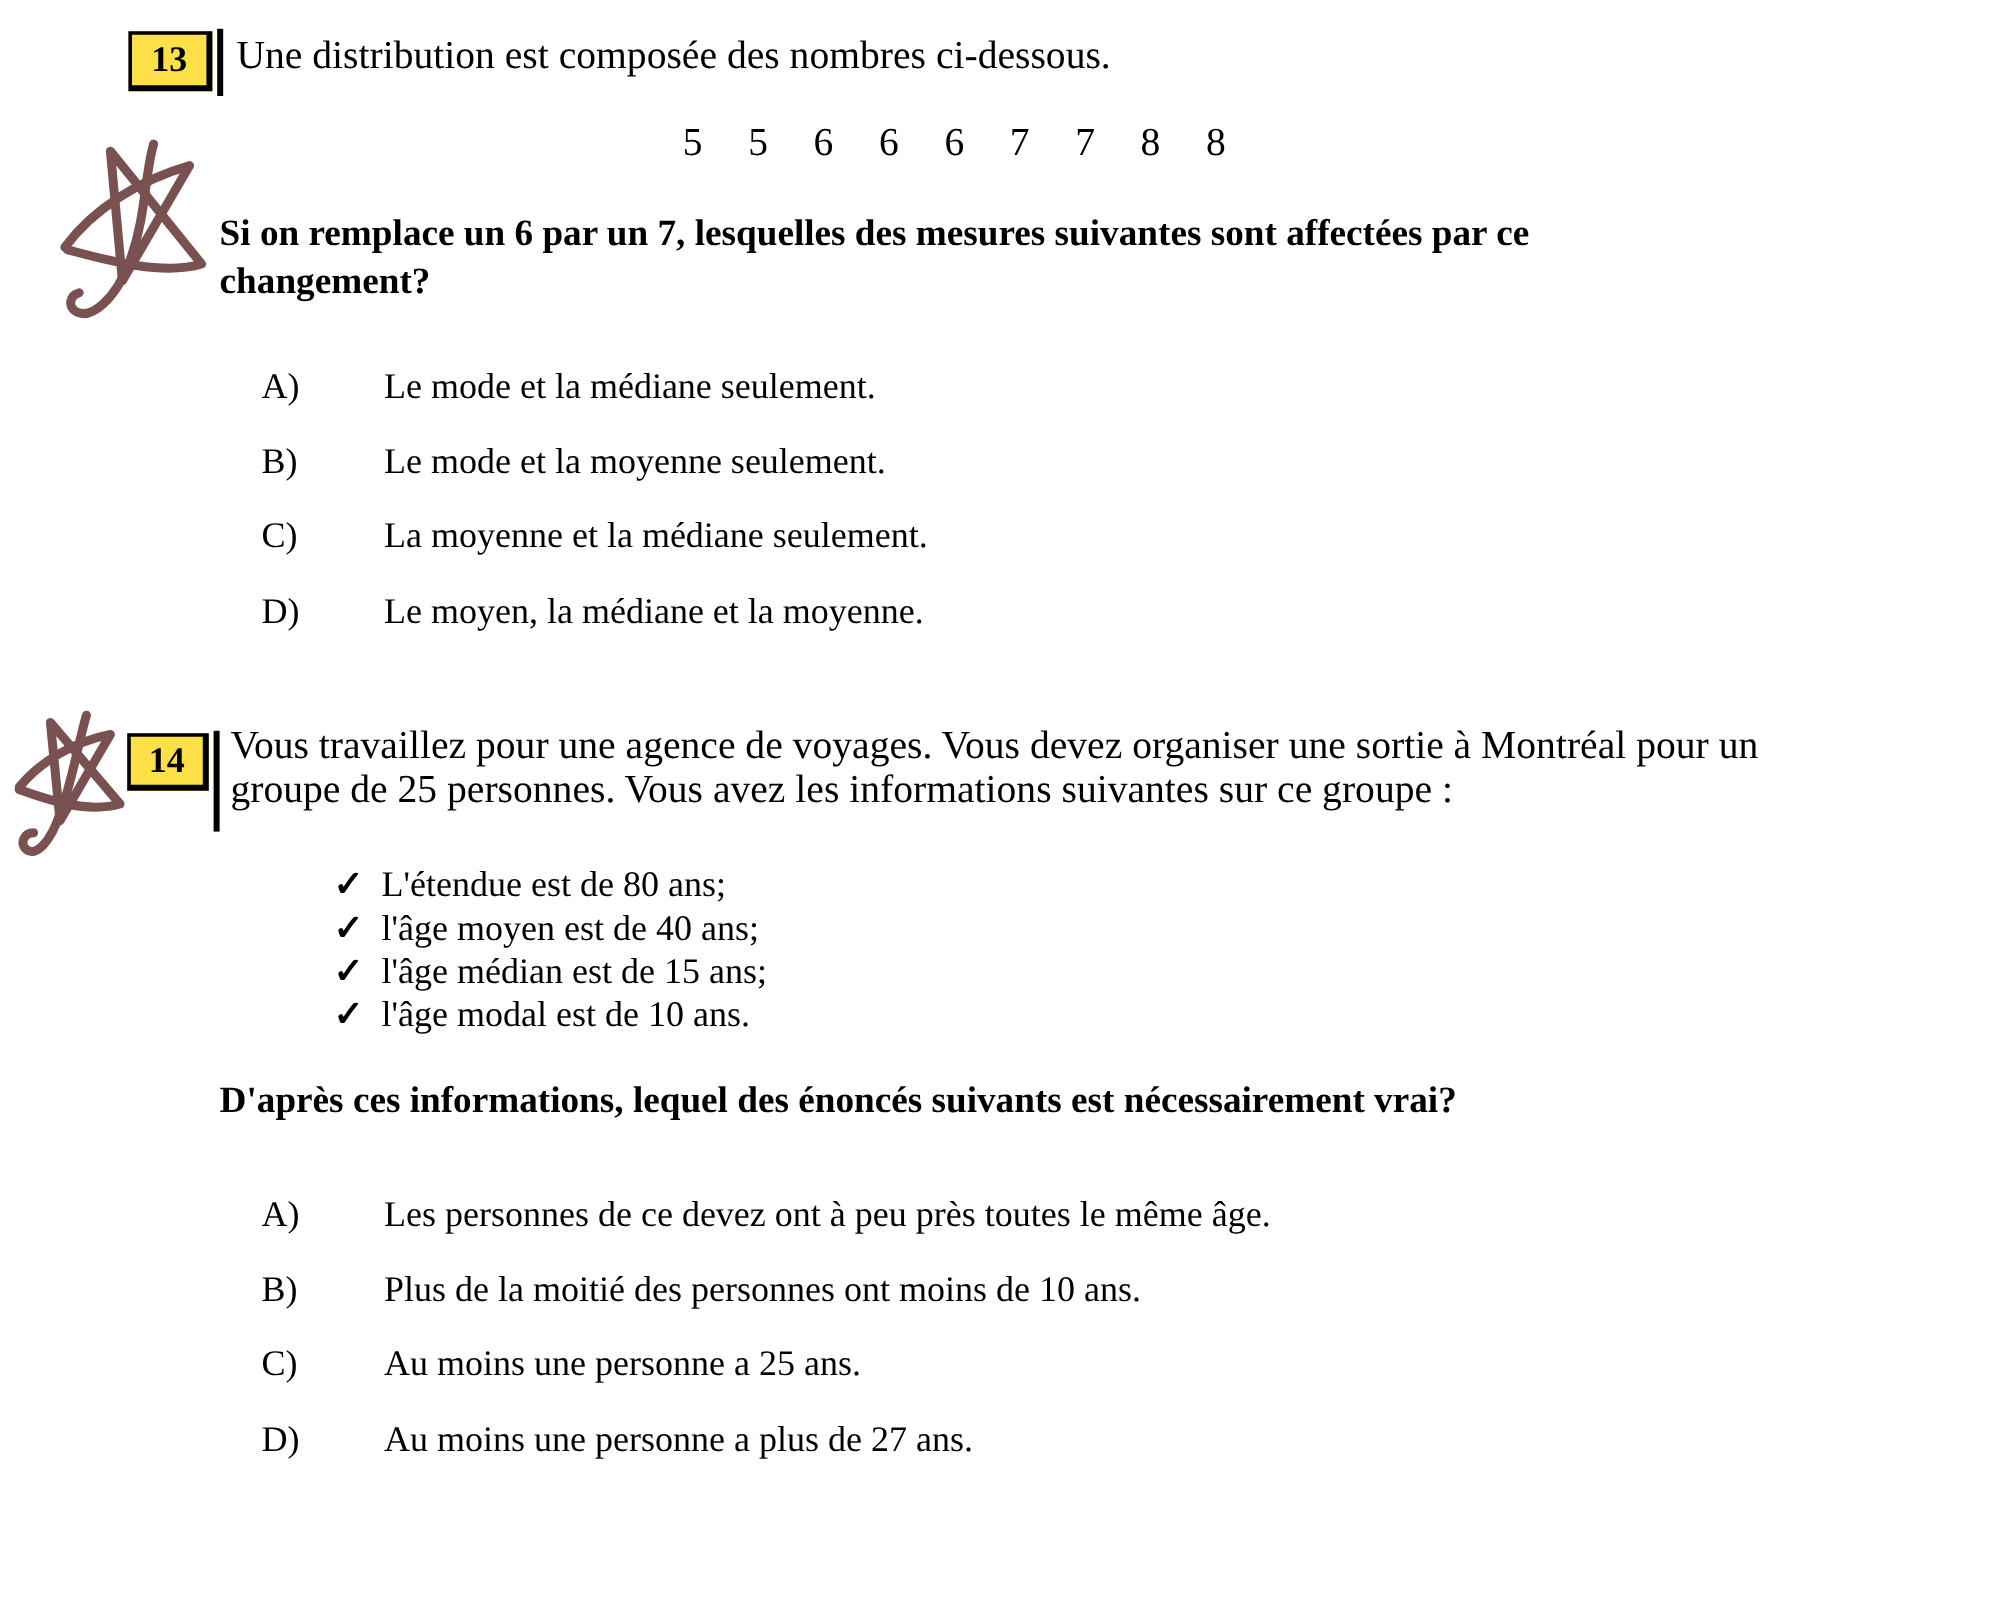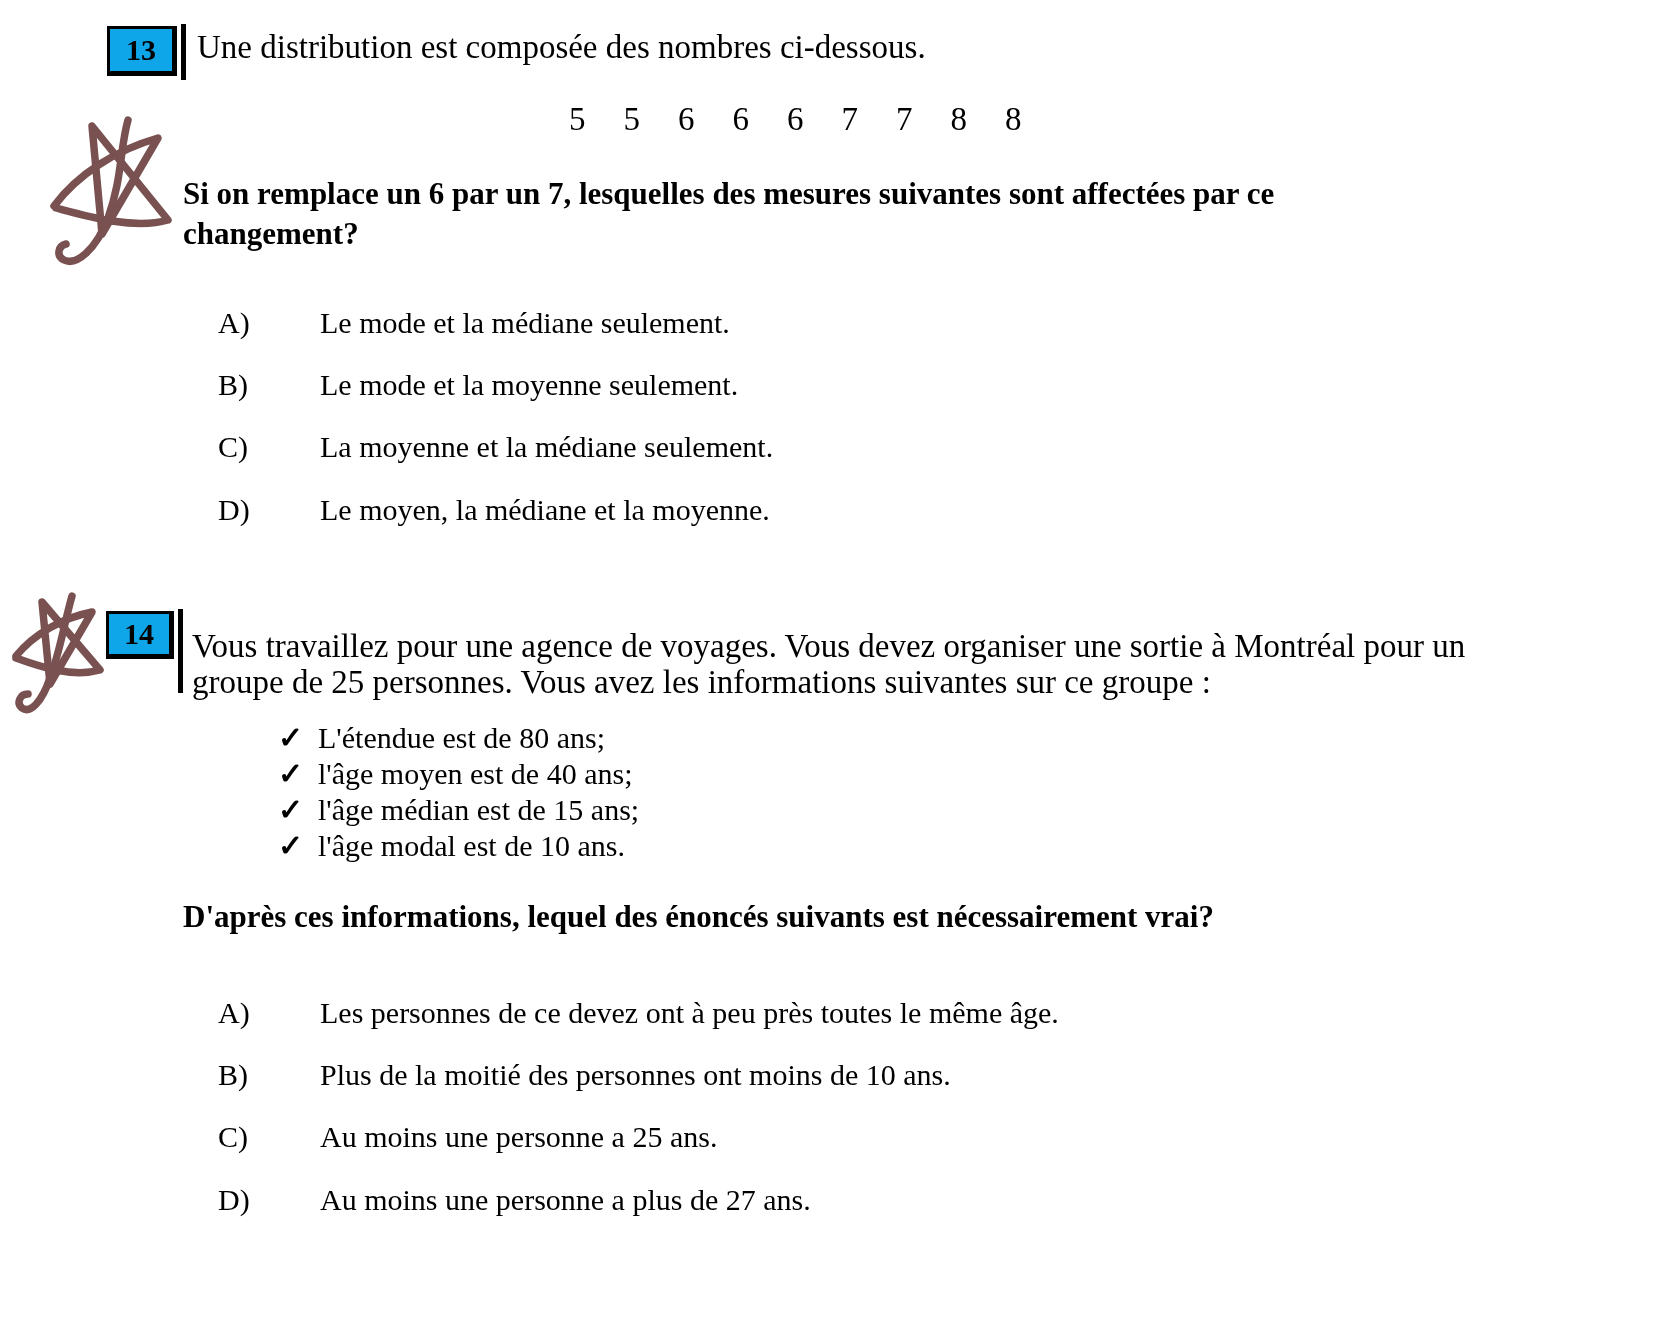--- a/index.html
+++ b/index.html
@@ -8,21 +8,21 @@
     font-family:"Liberation Serif","DejaVu Serif",serif;color:#000;
     overflow:hidden;
   }
   .abs{position:absolute;}
   .txt{font-size:33px;line-height:36px;white-space:nowrap;}
   .multiline{white-space:pre-line;}
   .bold{font-weight:bold;}
   .qbox{
     box-sizing:border-box;display:flex;align-items:center;justify-content:center;
     border-style:solid;border-color:#000;border-width:3px 5px 5px 3px;
-    font-weight:bold;font-size:30px;background:#0ea5e9;
+    font-weight:bold;font-size:30px;background:#fde047;
   }
   .vrule{width:5px;background:#000;}
   .numbers-row{display:flex;gap:38px;font-size:33px;line-height:36px;}
   .option-row{display:flex;align-items:flex-start;}
   .option-letter{width:77px;flex:0 0 77px;font-size:30px;line-height:36px;}
   .option-text{font-size:30px;line-height:36px;white-space:nowrap;margin-left:25px;}
   .fact-row{display:flex;height:36px;align-items:center;}
   .check{width:40px;flex:0 0 40px;font-size:30px;line-height:36px;font-weight:bold;}
   .fact-text{font-size:30px;line-height:36px;white-space:nowrap;text-align:center;}
   .q13-question{font-size:31px;line-height:40px;}
@@ -85,21 +85,21 @@
   <svg class="scribble abs" style="left:10px;top:10px;" width="110" height="125" viewBox="0 0 110 125">
     <path d="M62,6 C54,34 50,62 40,88 C32,112 20,124 12,118 C6,113 10,104 18,104"></path>
     <path d="M6,66 C24,44 52,28 82,22 L40,94 L32,12 L90,80 C62,88 28,76 6,68"></path>
   </svg>
 
   <div class="qbox abs" style="left:106px;top:31px;width:68px;height:48px;">
     <span>14</span>
   </div>
   <div class="vrule abs" style="left:178px;top:29px;height:84px;"></div>
 
-  <div class="txt multiline abs" style="left:192px;top:48px;">Vous travaillez pour une agence de voyages. Vous devez organiser une sortie à Montréal pour un
+  <div class="txt multiline abs" style="left:192px;top:24px;">Vous travaillez pour une agence de voyages. Vous devez organiser une sortie à Montréal pour un
 groupe de 25 personnes. Vous avez les informations suivantes sur ce groupe :</div>
 
   <div class="abs" style="left:278px;top:140px;">
     <div class="fact-row">
       <span class="check">✓</span>
       <span class="fact-text">L'étendue est de 80 ans;</span>
     </div>
     <div class="fact-row">
       <span class="check">✓</span>
       <span class="fact-text">l'âge moyen est de 40 ans;</span>

